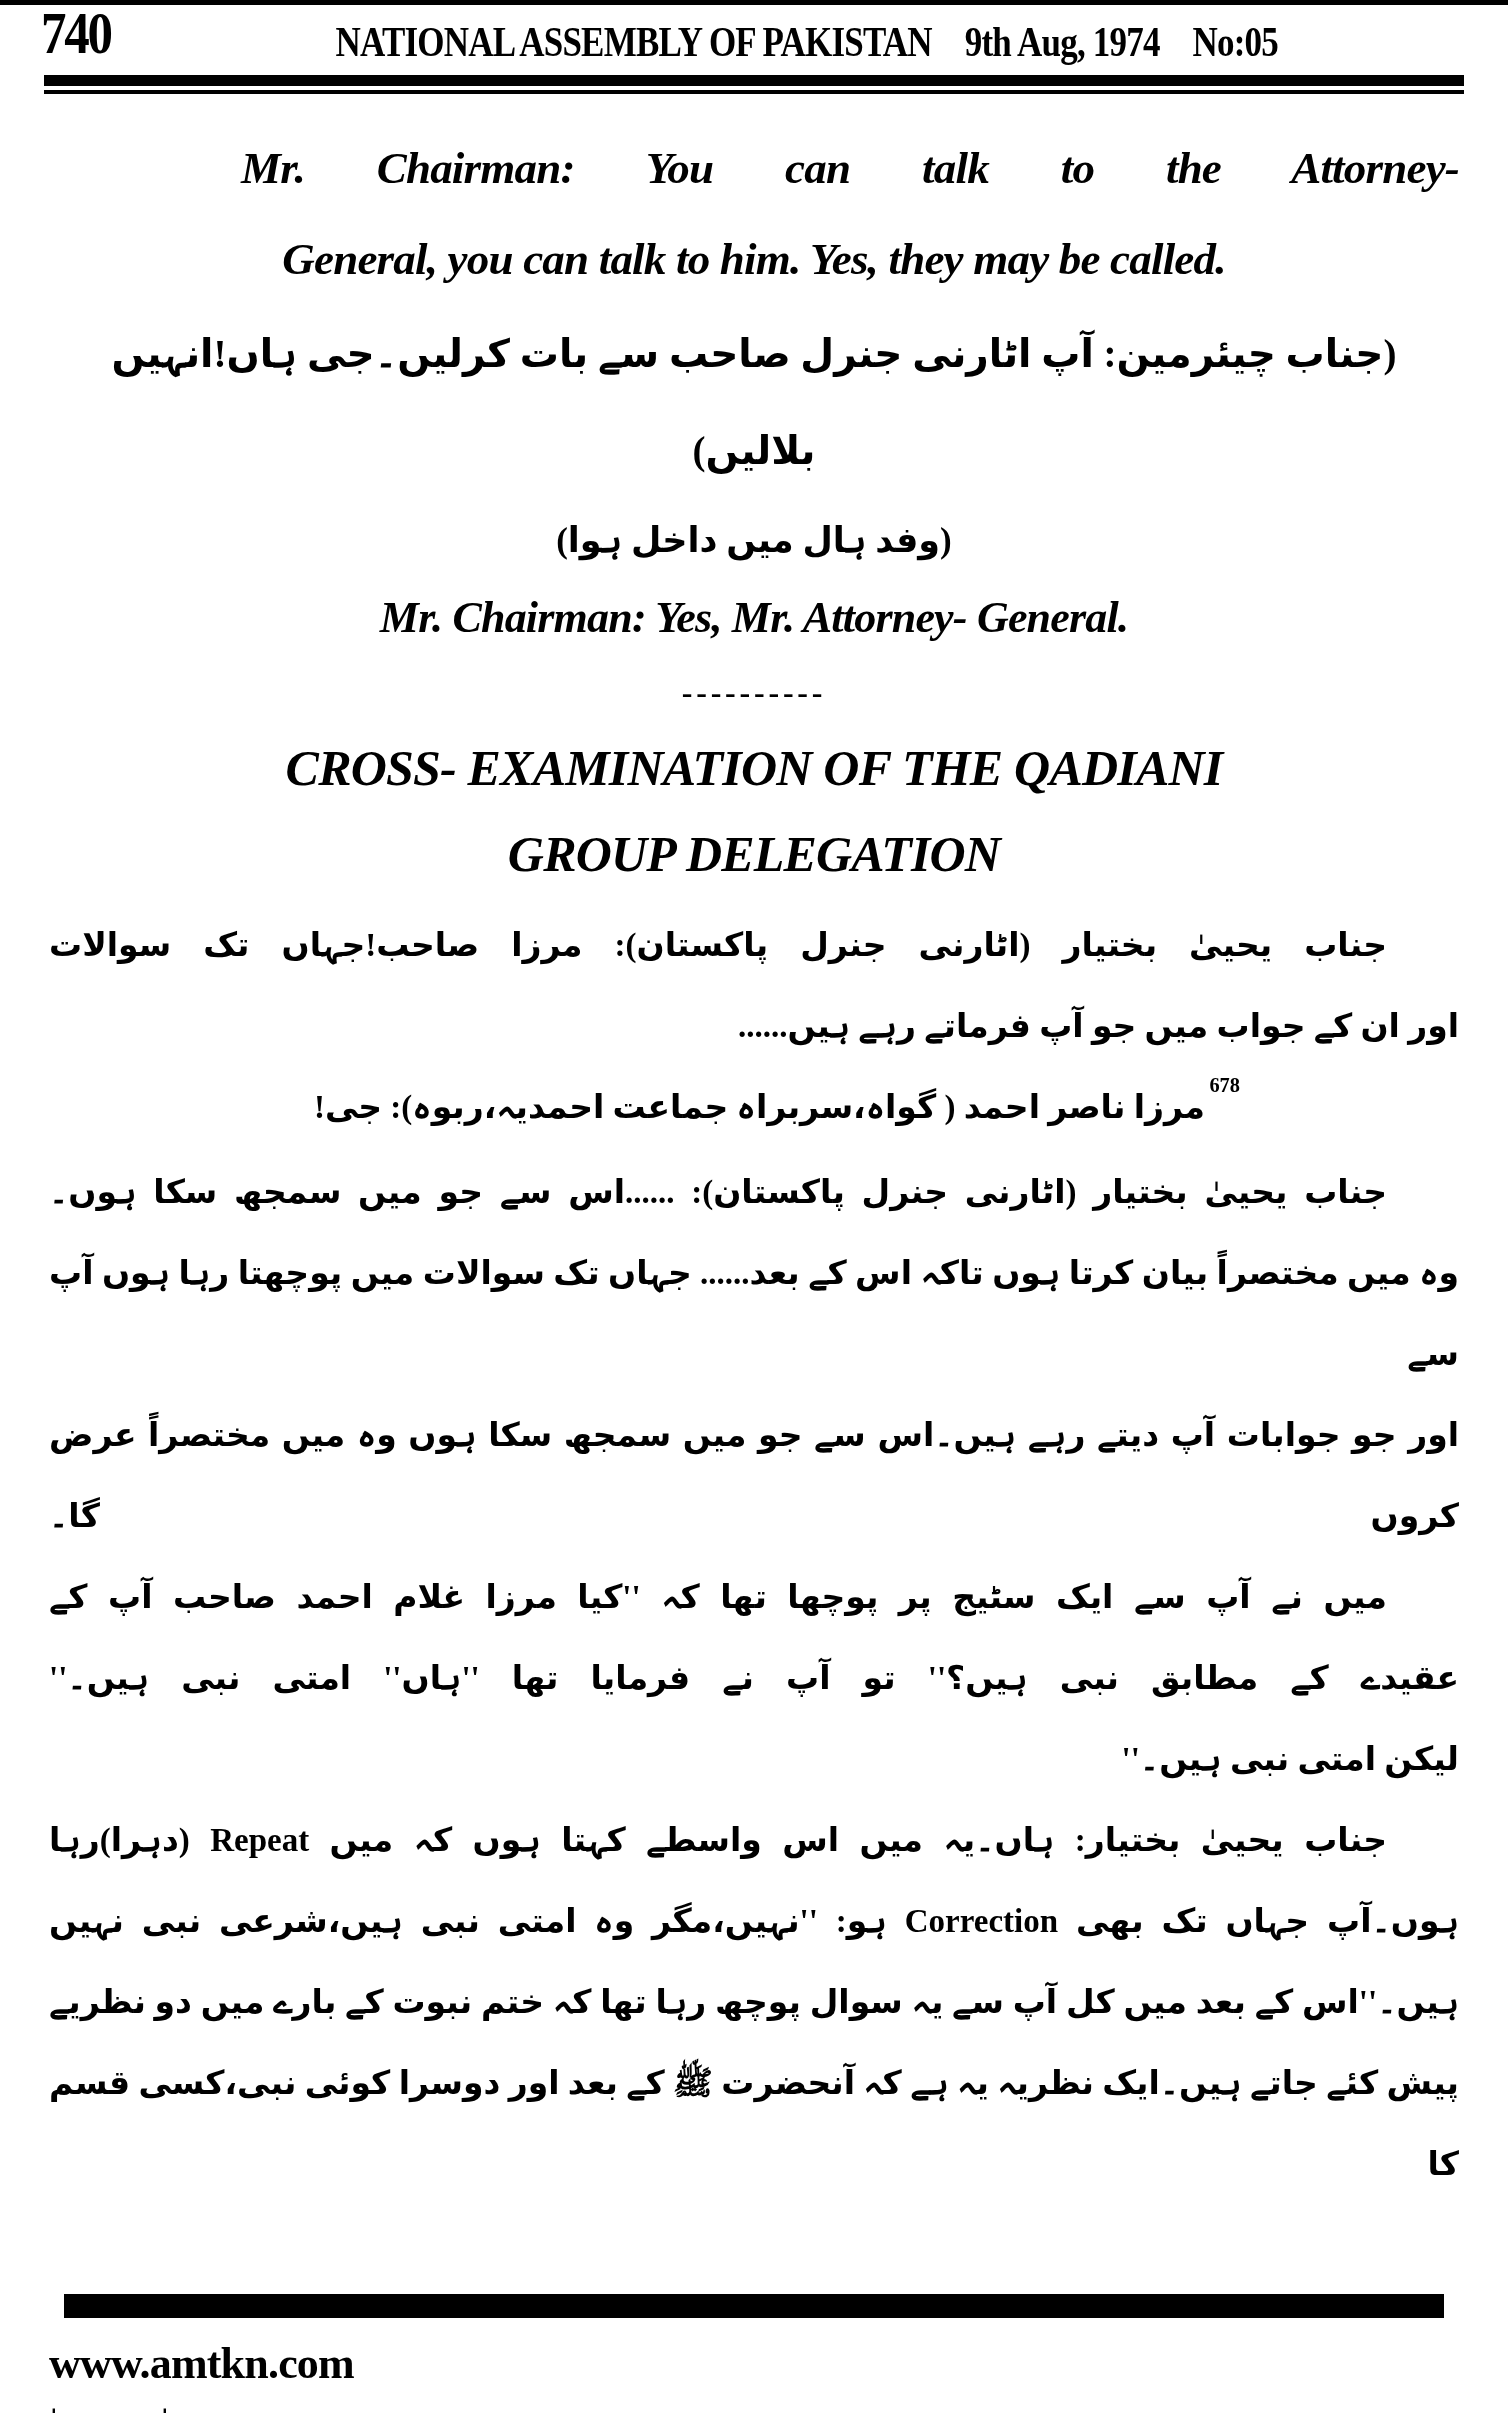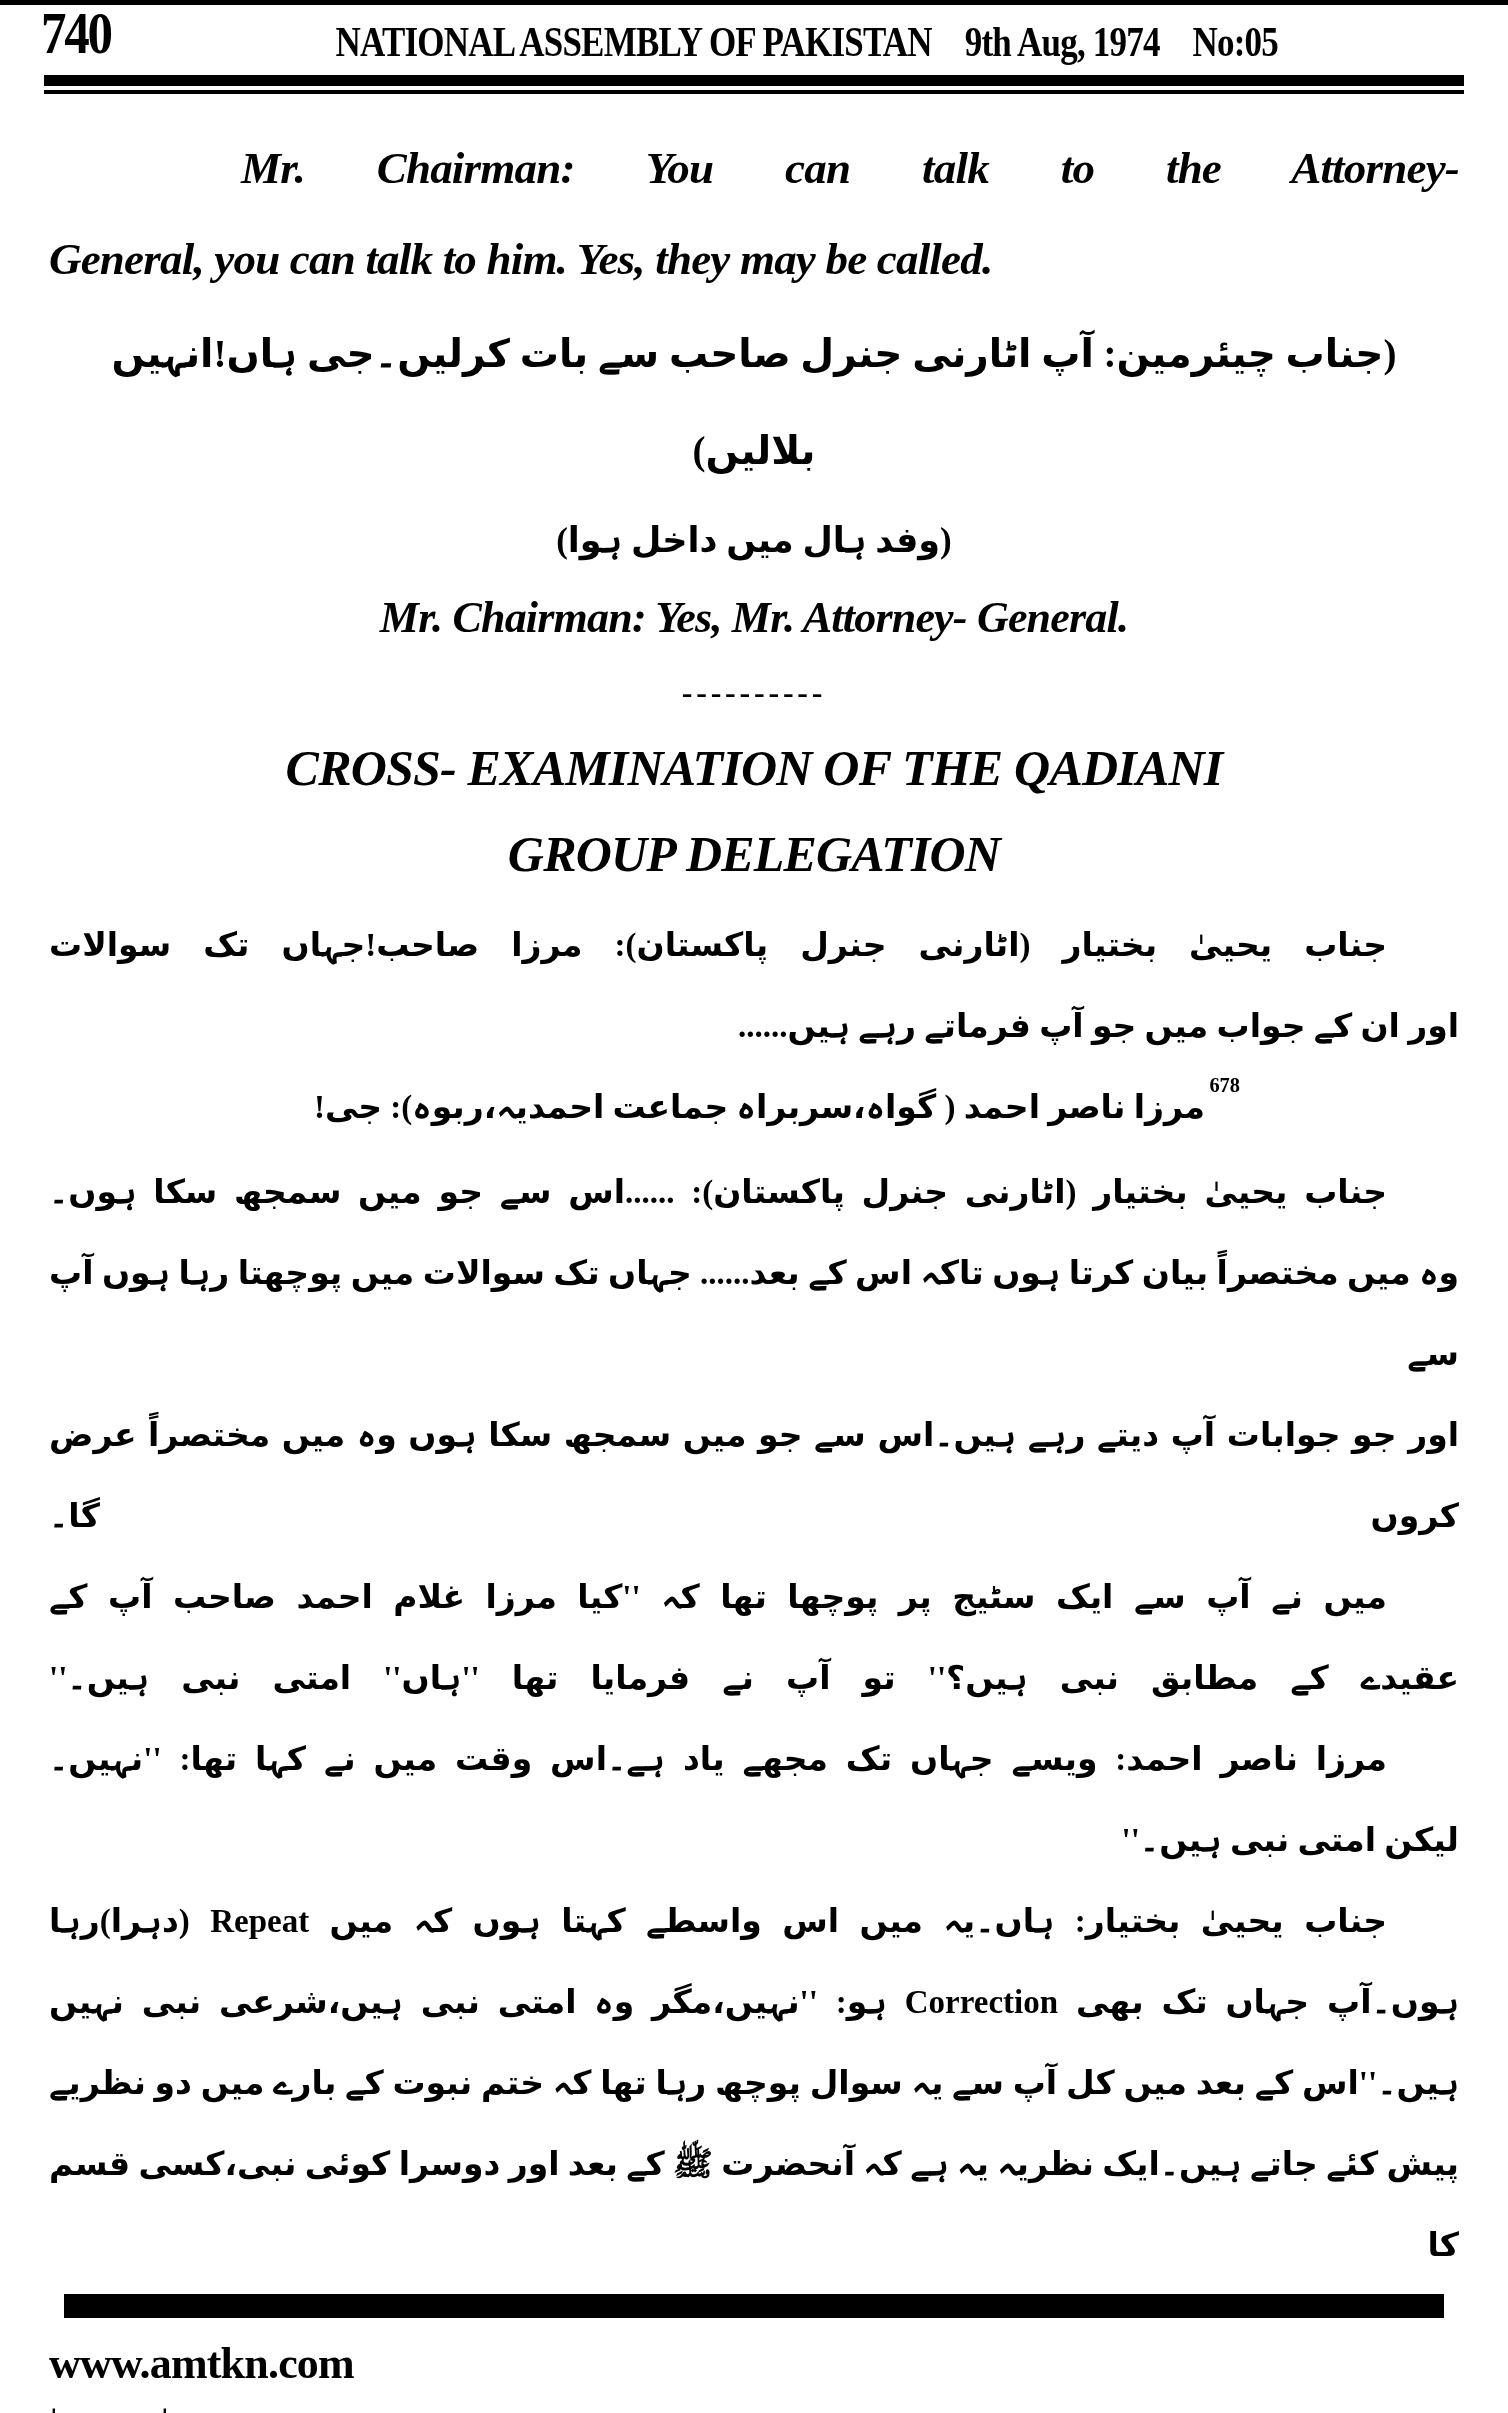--- a/index.html
+++ b/index.html
@@ -21,21 +21,21 @@
     flex:1;display:flex;justify-content:center;align-items:baseline;gap:33px;
     font-size:35px;font-weight:bold;letter-spacing:-0.8px;line-height:1;
     transform:scaleY(1.2);transform-origin:bottom center;white-space:nowrap;
   }
   .rule-thick{margin:12px 44px 0 44px;height:10.6px;background:#000;}
   .rule-thin{margin:4.5px 44px 0 44px;height:3.8px;background:#000;}
   .content{padding:0 49px;}
   .en{font-family:"Liberation Serif",serif;font-weight:bold;font-style:italic;letter-spacing:-0.8px;}
   .p1{margin-top:29px;font-size:45px;line-height:91px;}
   .p1 .l1{padding-left:192px;text-align:justify;text-align-last:justify;}
-  .p1 .l2{text-align:left;}
+  .p1 .l2{text-align:center;}
   .ur{
     font-family:"Liberation Serif","DejaVu Sans",sans-serif;
     direction:rtl;unicode-bidi:embed;font-weight:bold;color:#000;
   }
   .u-big{font-size:39px;line-height:97px;text-align:center;}
   .stage-en{font-size:44px;line-height:72px;text-align:center;}
   .u-mid{font-size:35px;line-height:83px;text-align:center;}
   .ch2{font-size:44px;line-height:72px;text-align:center;}
   .divider{
     margin-top:19.6px;text-align:center;font-weight:bold;font-size:32px;
@@ -113,21 +113,20 @@
 
   <div class="u-para">
       <div class="u-line indent">جناب یحییٰ بختیار (اٹارنی جنرل پاکستان):  مرزا صاحب!جہاں تک سوالات</div>
       <div class="u-line right">اور ان کے جواب میں جو آپ فرماتے رہے ہیں......</div>
       <div class="u-line indent-lg"><span class="fnref">678</span>مرزا ناصر احمد ( گواہ،سربراہ جماعت احمدیہ،ربوہ):  جی!</div>
       <div class="u-line indent">جناب یحییٰ بختیار (اٹارنی جنرل پاکستان):  ......اس سے جو میں سمجھ سکا ہوں۔</div>
       <div class="u-line justify">وہ میں مختصراً بیان کرتا ہوں تاکہ اس کے بعد...... جہاں تک سوالات میں پوچھتا رہا ہوں آپ سے</div>
       <div class="u-line justify">اور جو جوابات آپ دیتے رہے ہیں۔اس سے جو میں سمجھ سکا ہوں وہ میں مختصراً عرض کروں گا۔</div>
       <div class="u-line indent">میں نے آپ سے ایک سٹیج پر پوچھا تھا کہ ''کیا مرزا غلام احمد صاحب آپ کے</div>
       <div class="u-line justify">عقیدے کے مطابق نبی ہیں؟'' تو آپ نے فرمایا تھا ''ہاں'' امتی نبی ہیں۔''</div>
-      <div class="u-line indent">مرزا ناصر احمد:  ویسے جہاں تک مجھے یاد ہے۔اس وقت میں نے کہا تھا: ''نہیں۔</div>
       <div class="u-line right">لیکن امتی نبی ہیں۔''</div>
       <div class="u-line indent">جناب یحییٰ بختیار:  ہاں۔یہ میں اس واسطے کہتا ہوں کہ میں Repeat (دہرا)رہا</div>
       <div class="u-line justify">ہوں۔آپ جہاں تک بھی Correction ہو: ''نہیں،مگر وہ امتی نبی ہیں،شرعی نبی نہیں</div>
       <div class="u-line justify">ہیں۔''اس کے بعد میں کل آپ سے یہ سوال پوچھ رہا تھا کہ ختم نبوت کے بارے میں دو نظریے</div>
       <div class="u-line justify">پیش کئے جاتے ہیں۔ایک نظریہ یہ ہے کہ آنحضرت ﷺ کے بعد اور دوسرا کوئی نبی،کسی قسم کا</div>
     </div>
 
 </div>
 
 <div class="bottom-rule"></div>

